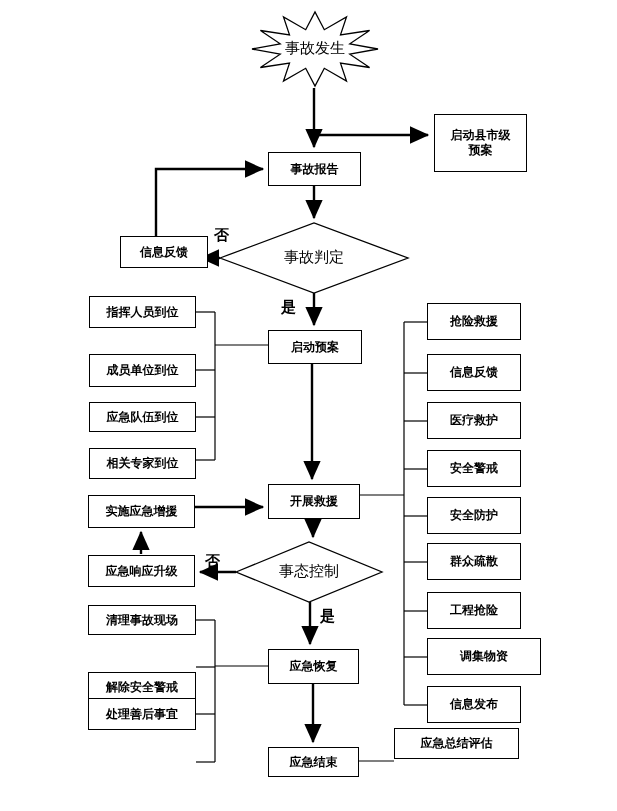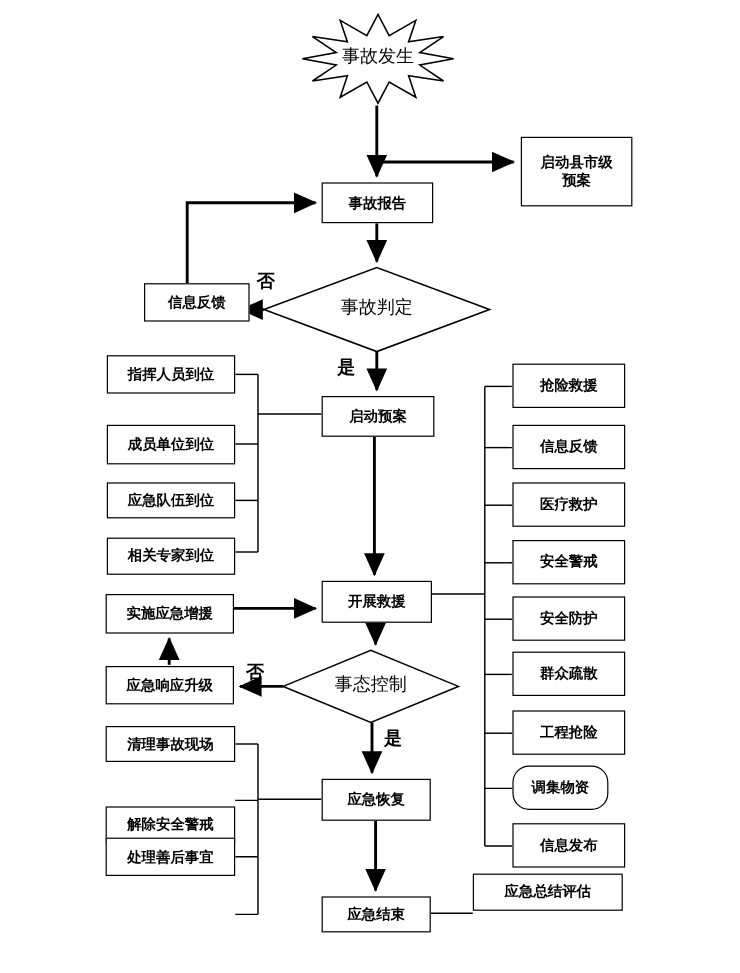--- a/index.html
+++ b/index.html
@@ -116,20 +116,20 @@
   <div class="box" style="left:89px; top:402px; width:107px; height:30px;">应急队伍到位</div>
   <div class="box" style="left:89px; top:448px; width:107px; height:31px;">相关专家到位</div>
 
   <div class="box" style="left:427px; top:303px; width:94px; height:37px;">抢险救援</div>
   <div class="box" style="left:427px; top:354px; width:94px; height:37px;">信息反馈</div>
   <div class="box" style="left:427px; top:402px; width:94px; height:37px;">医疗救护</div>
   <div class="box" style="left:427px; top:450px; width:94px; height:37px;">安全警戒</div>
   <div class="box" style="left:427px; top:497px; width:94px; height:37px;">安全防护</div>
   <div class="box" style="left:427px; top:543px; width:94px; height:37px;">群众疏散</div>
   <div class="box" style="left:427px; top:592px; width:94px; height:37px;">工程抢险</div>
-  <div class="box" style="left:427px; top:638px; width:80px; height:37px;border-radius:14px;">调集物资</div>
+  <div class="box" style="left:427px; top:638px; width:114px; height:37px;">调集物资</div>
   <div class="box" style="left:427px; top:686px; width:94px; height:37px;">信息发布</div>
 
   <div class="box" style="left:88px; top:605px; width:108px; height:30px;">清理事故现场</div>
   <div class="box" style="left:88px; top:652px; width:108px; height:31px;margin-top:20px;">解除安全警戒</div>
   <div class="box" style="left:88px; top:698px; width:108px; height:32px;">处理善后事宜</div>
 
 </div>
 
 </body></html>

